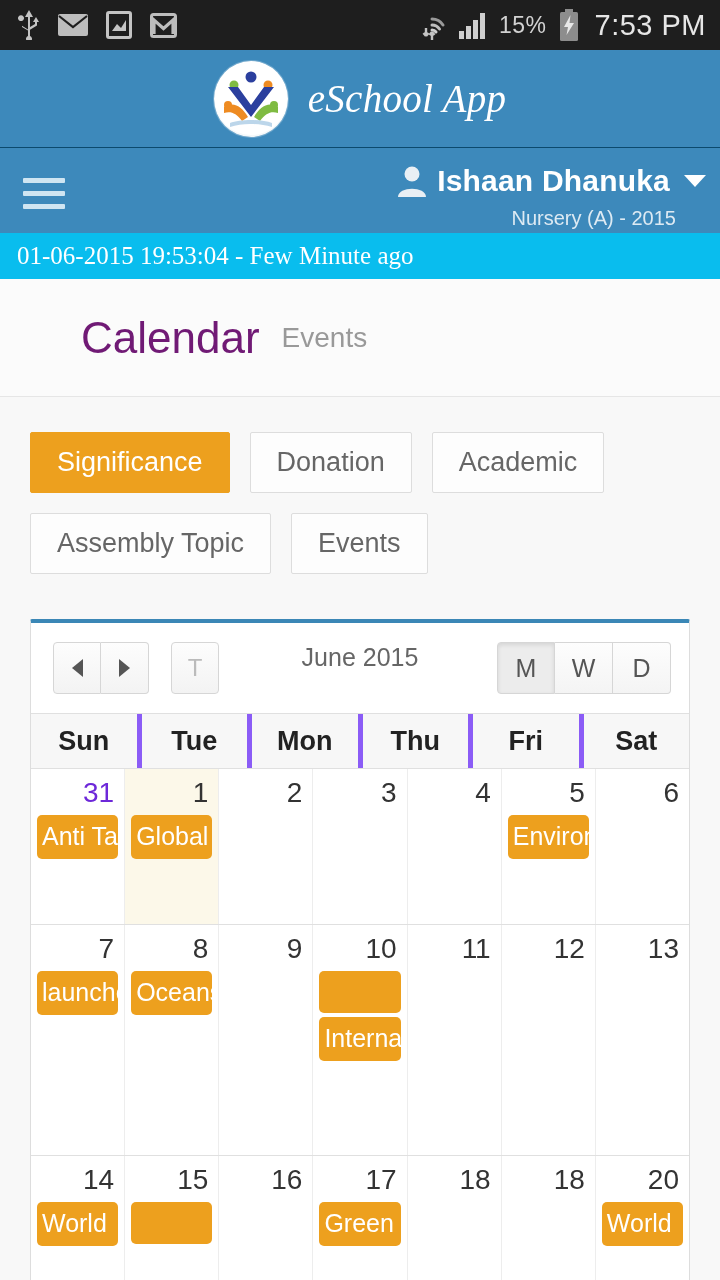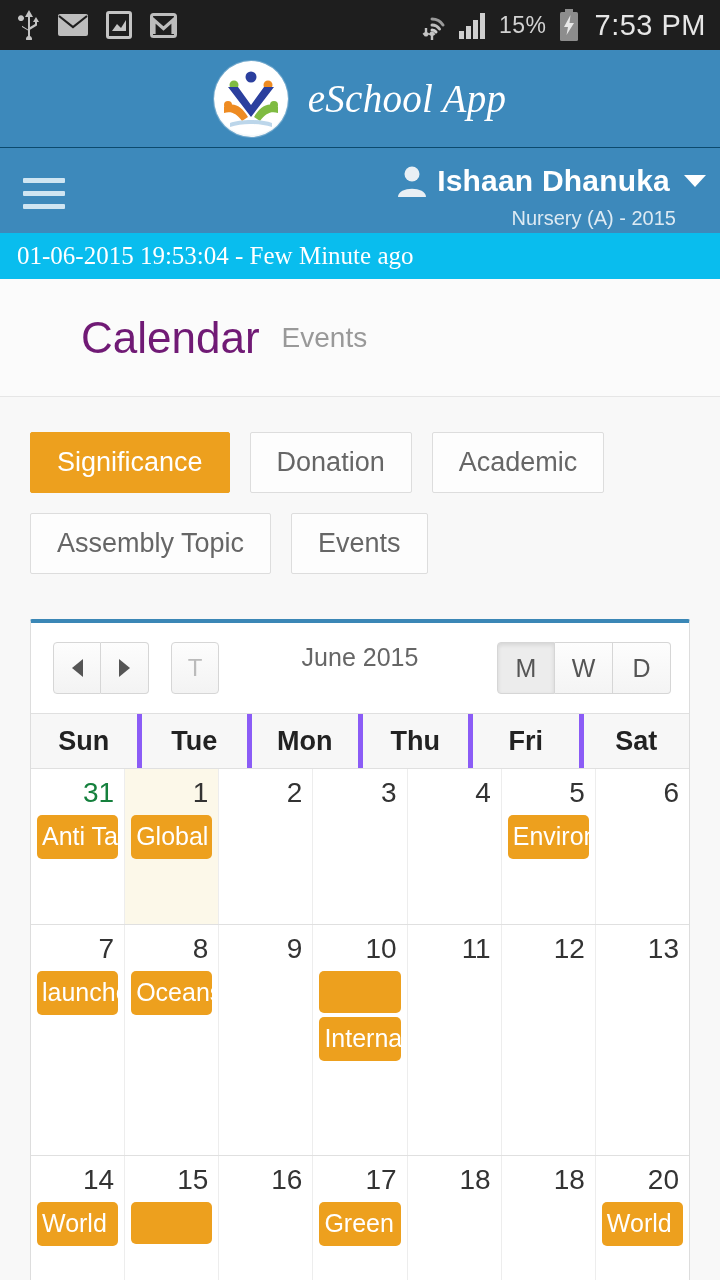--- a/index.html
+++ b/index.html
@@ -157,21 +157,21 @@
   .cal-week { display: flex; border-top: 1px solid #e0e0e0; }
   .cal-cell {
     flex: 1 1 0; min-width: 0;
     border-right: 1px solid #ededed;
     padding: 4px 6px 6px 6px;
     position: relative;
   }
   .cal-cell:last-child { border-right: none; }
   .cal-cell.today { background: #fcf8e9; }
   .daynum { text-align: right; font-size: 28px; color: #333333; padding: 4px 4px 6px 0; }
-  .cal-cell.other .daynum { color: #15803d; text-align: right; }
+  .cal-cell.other .daynum { color: #6d28d9; text-align: right; }
   .evt {
     background: #eda01e; color: #ffffff;
     border-radius: 5px;
     font-size: 25px; line-height: 34px;
     padding: 4px 1px 6px 5px;
     margin-bottom: 4px;
     overflow: hidden; white-space: nowrap;
   }
   .evt.blank { height: 42px; padding: 0; }
   .week-1 .cal-cell { height: 155px; }

